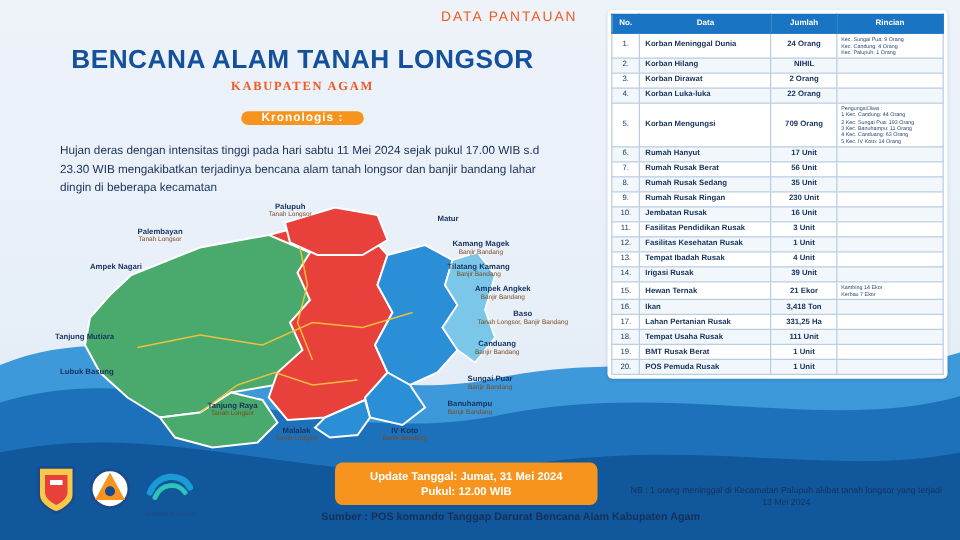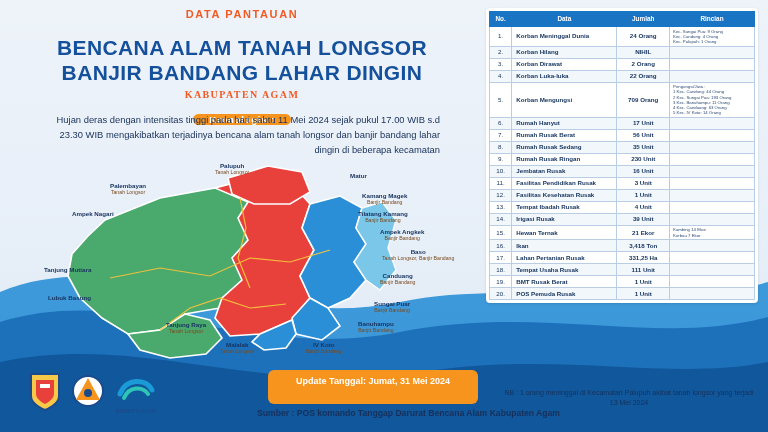--- a/index.html
+++ b/index.html
@@ -23,41 +23,41 @@
   .wave svg { display:block; }
 
   
   .left {
     position: absolute; left: 0; top: 0; width: 480px; height: 432px;
   }
   .title-block {
     position: absolute; left: 22px; top: 8px; width: 440px; text-align: center;
   }
   .t-small {
-    color: #f15a22; font-size: 11px; font-weight: bold; letter-spacing: 1.6px;
+    color: #f15a22; font-size: 11px; font-weight: normal; letter-spacing: 1.6px; text-align: right;
   }
   .t-big1, .t-big2 {
     color: #14509b; font-weight: bold; letter-spacing: 0.4px;
     font-size: 21px; line-height: 25px; white-space: nowrap;
   }
   .t-big1 { margin-top: 15px; }
   .t-sub {
     color: #f15a22; font-size: 10px; font-weight: bold; letter-spacing: 1.4px;
     margin-top: 4px;
     font-family: Liberation Serif, serif;
   }
   .krono-wrap { text-align: center; margin-top: 9px; }
   .krono {
     display: inline-block; background: #f7941d; color: #fff;
     font-size: 9.5px; font-weight: bold; letter-spacing: .8px;
     padding: 0 16px; border-radius: 11px;
   }
   .narrative {
     position: absolute; left: 48px; top: 112px; width: 392px;
-    text-align: right; color: #17305a; font-size: 9.4px; line-height: 15px;
+    text-align: left; color: #17305a; font-size: 9.4px; line-height: 15px;
   }
 
   
   .map {
     position: absolute; left: 10px; top: 158px; width: 470px; height: 210px;
   }
   .map svg { display: block; }
   .maplabel {
     position: absolute; color: #1c3f73; font-size: 5.6px; line-height: 7px;
     text-align: center; white-space: nowrap;
@@ -120,21 +120,20 @@
       <path d="M0,100 C130,60 250,140 400,110 C540,82 660,125 768,95 L768,210 L0,210 Z" fill="#1b6fb8" opacity="0.95"></path>
       <path d="M0,140 C140,110 260,175 420,150 C560,128 670,160 768,140 L768,210 L0,210 Z" fill="#11579b"></path>
     </svg>
   </div>
 
   <div class="left">
 
     <div class="title-block">
       <div class="t-small">DATA PANTAUAN</div>
       <div class="t-big1">BENCANA ALAM TANAH LONGSOR</div>
-      <div class="t-big2">BANJIR BANDANG LAHAR DINGIN</div>
       <div class="t-sub">KABUPATEN AGAM</div>
       <div class="krono-wrap">
         <span class="krono">Kronologis :</span>
       </div>
     </div>
 
     <div class="narrative">Hujan deras dengan intensitas tinggi pada hari sabtu 11 Mei 2024 sejak pukul 17.00 WIB s.d 23.30 WIB mengakibatkan terjadinya bencana alam tanah longsor dan banjir bandang lahar dingin di beberapa kecamatan</div>
 
     <div class="map">
       <svg width="470" height="210" viewBox="0 0 470 210">
@@ -185,20 +184,21 @@
         </div>
       <div class="maplabel" style="left:364px;top:142px"><b>Sungai Puar</b><i>Banjir Bandang</i></div>
       <div class="maplabel" style="left:156px;top:163px"><b>Tanjung Raya</b><i>Tanah Longsor</i></div>
       <div class="maplabel" style="left:348px;top:162px"><b>Banuhampu</b><i>Banjir Bandang</i></div>
       <div class="maplabel" style="left:210px;top:183px"><b>Malalak</b><i>Tanah Longsor</i></div>
       <div class="maplabel" style="left:296px;top:183px"><b>IV Koto</b><i>Banjir Bandang</i></div>
     </div>
 
     <div class="update">
       <div>Update Tanggal: Jumat, 31 Mei 2024</div>
+      <div>Pukul: 12.00 WIB</div>
     </div>
 
     <div class="logos">
       <div class="logo" style="left:4px">
         <svg width="34" height="40" viewBox="0 0 34 40">
           <path d="M3,2 H31 V24 C31,33 17,38 17,38 C17,38 3,33 3,24 Z" fill="#f7c948" stroke="#1a4b8c" stroke-width="2"></path>
           <path d="M8,8 H26 V22 C26,28 17,32 17,32 C17,32 8,28 8,22 Z" fill="#e8413c"></path>
           <path d="M12,12 h10 v4 h-10 z" fill="#ffffff"></path>
         </svg>
       </div>

